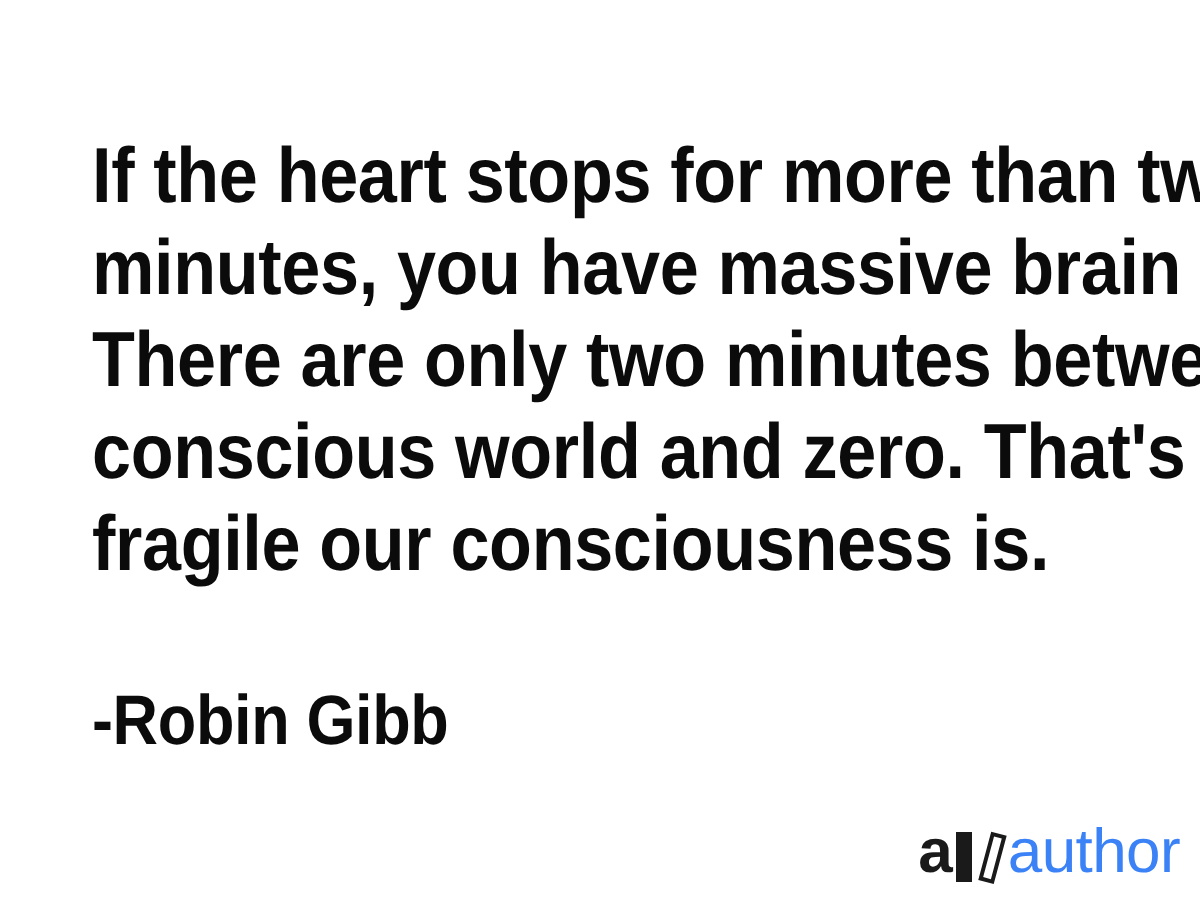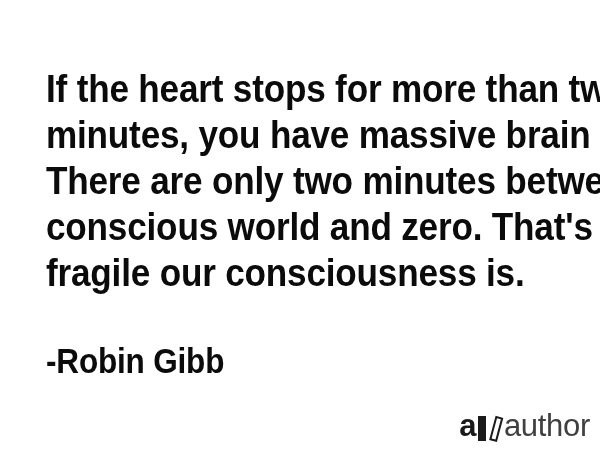--- a/index.html
+++ b/index.html
@@ -110,21 +110,21 @@
     background: #ffffff;
     border: 2px solid #1a1a1a;
     box-sizing: border-box;
     transform: rotate(15deg);
     transform-origin: 50% 100%;
   }
   #logo .logo-author {
     font-family: "Liberation Sans", "DejaVu Sans", sans-serif;
     font-size: 31px;
     font-weight: 400;
-    color: #404040;
+    color: #3b82f6;
     line-height: 32px;
     letter-spacing: -0.3px;
     display: inline-block;
   }
 </style>
 </head>
 <body>
 
 <div id="quote-card">
 

